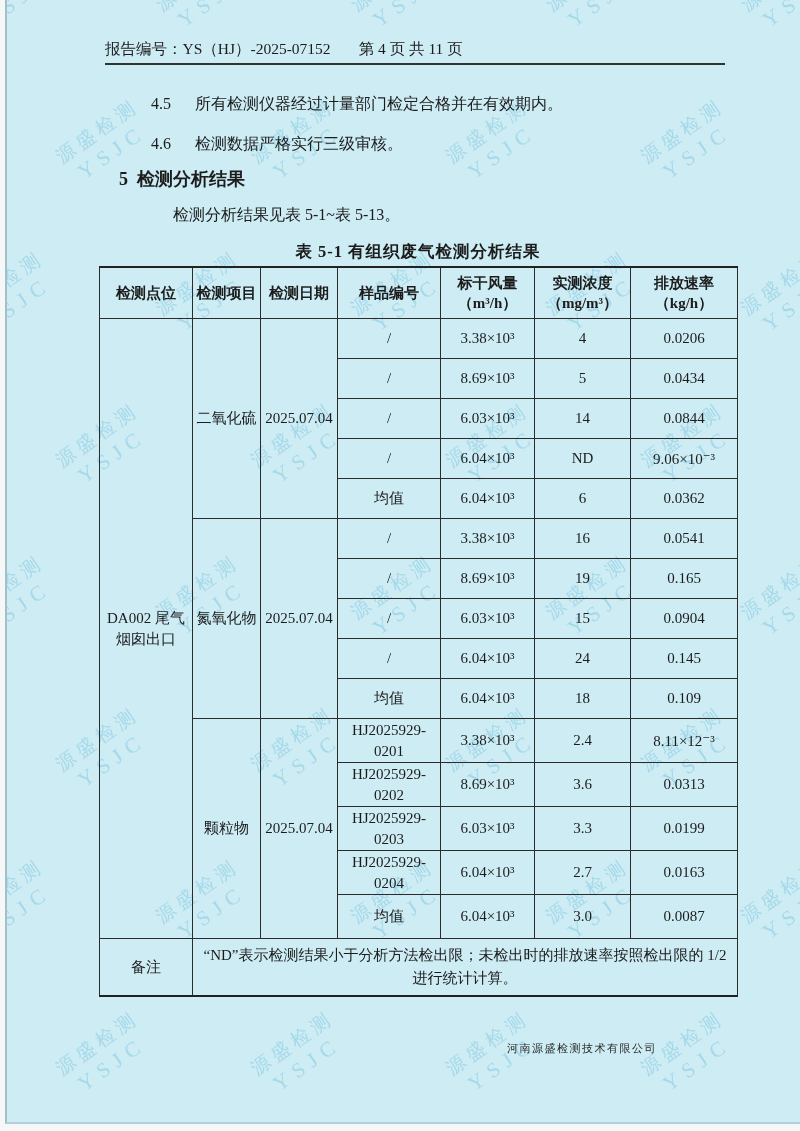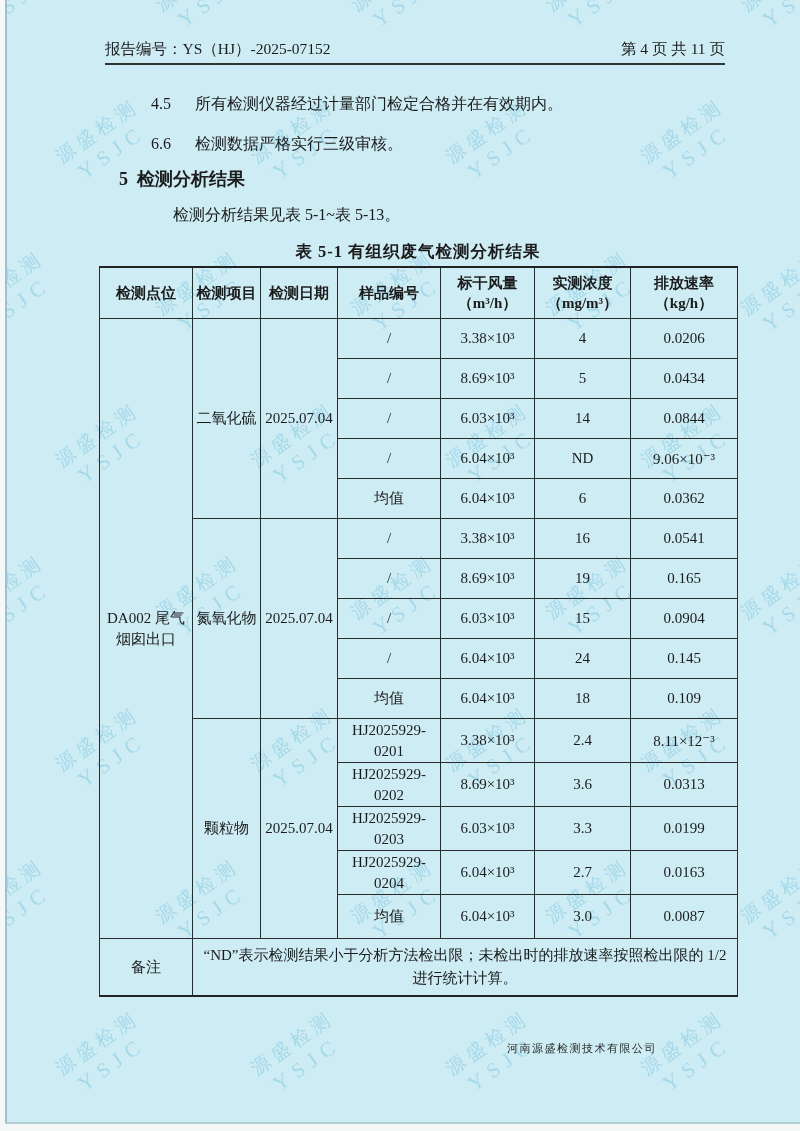--- a/index.html
+++ b/index.html
@@ -22,22 +22,23 @@
     position:absolute;transform:rotate(-35deg);
     color:#7fc6e0;opacity:.5;text-align:center;line-height:1.25;
     white-space:nowrap;
   }
   .wm-cn{font-size:19px;letter-spacing:5px;}
   .wm-en{font-size:21px;letter-spacing:7px;font-family:"Liberation Serif",serif;}
   
   .content{position:absolute;inset:0;z-index:1;}
   .hdr-row{
     position:absolute;top:39px;left:98px;width:620px;
-    display:flex;justify-content:space-between;align-items:baseline;
+    display:flex;align-items:baseline;
     font-size:15.5px;
+    gap:28px;
   }
   .hdr-rule{position:absolute;top:63px;left:98px;width:620px;height:2px;background:#333;}
   .num-item{position:absolute;left:112px;font-size:16px;}
   .num-item .no{display:inline-block;width:44px;margin-left:32px;}
   .item-45{top:94px;}
   .item-46{top:134px;}
   .sec-heading{position:absolute;top:167px;left:112px;font-size:18px;font-weight:bold;}
   .sec-heading .no{display:inline-block;width:18px;}
   .intro{position:absolute;top:205px;left:166px;font-size:16px;}
   .tbl-title{
@@ -223,21 +224,21 @@
     <div class="hdr-row">
       <span>报告编号：YS（HJ）-2025-07152</span>
       <span>第 4 页 共 11 页</span>
     </div>
     <div class="hdr-rule"></div>
 
     <div class="num-item item-45">
       <span class="no">4.5</span><span>所有检测仪器经过计量部门检定合格并在有效期内。</span>
     </div>
     <div class="num-item item-46">
-      <span class="no">6.6</span><span>检测数据严格实行三级审核。</span>
+      <span class="no">4.6</span><span>检测数据严格实行三级审核。</span>
     </div>
 
     <div class="sec-heading">
       <span class="no">5</span><span>检测分析结果</span>
     </div>
     <div class="intro">检测分析结果见表 5-1~表 5-13。</div>
 
     <div class="tbl-title">表 5-1  有组织废气检测分析结果</div>
 
     <table class="results">

